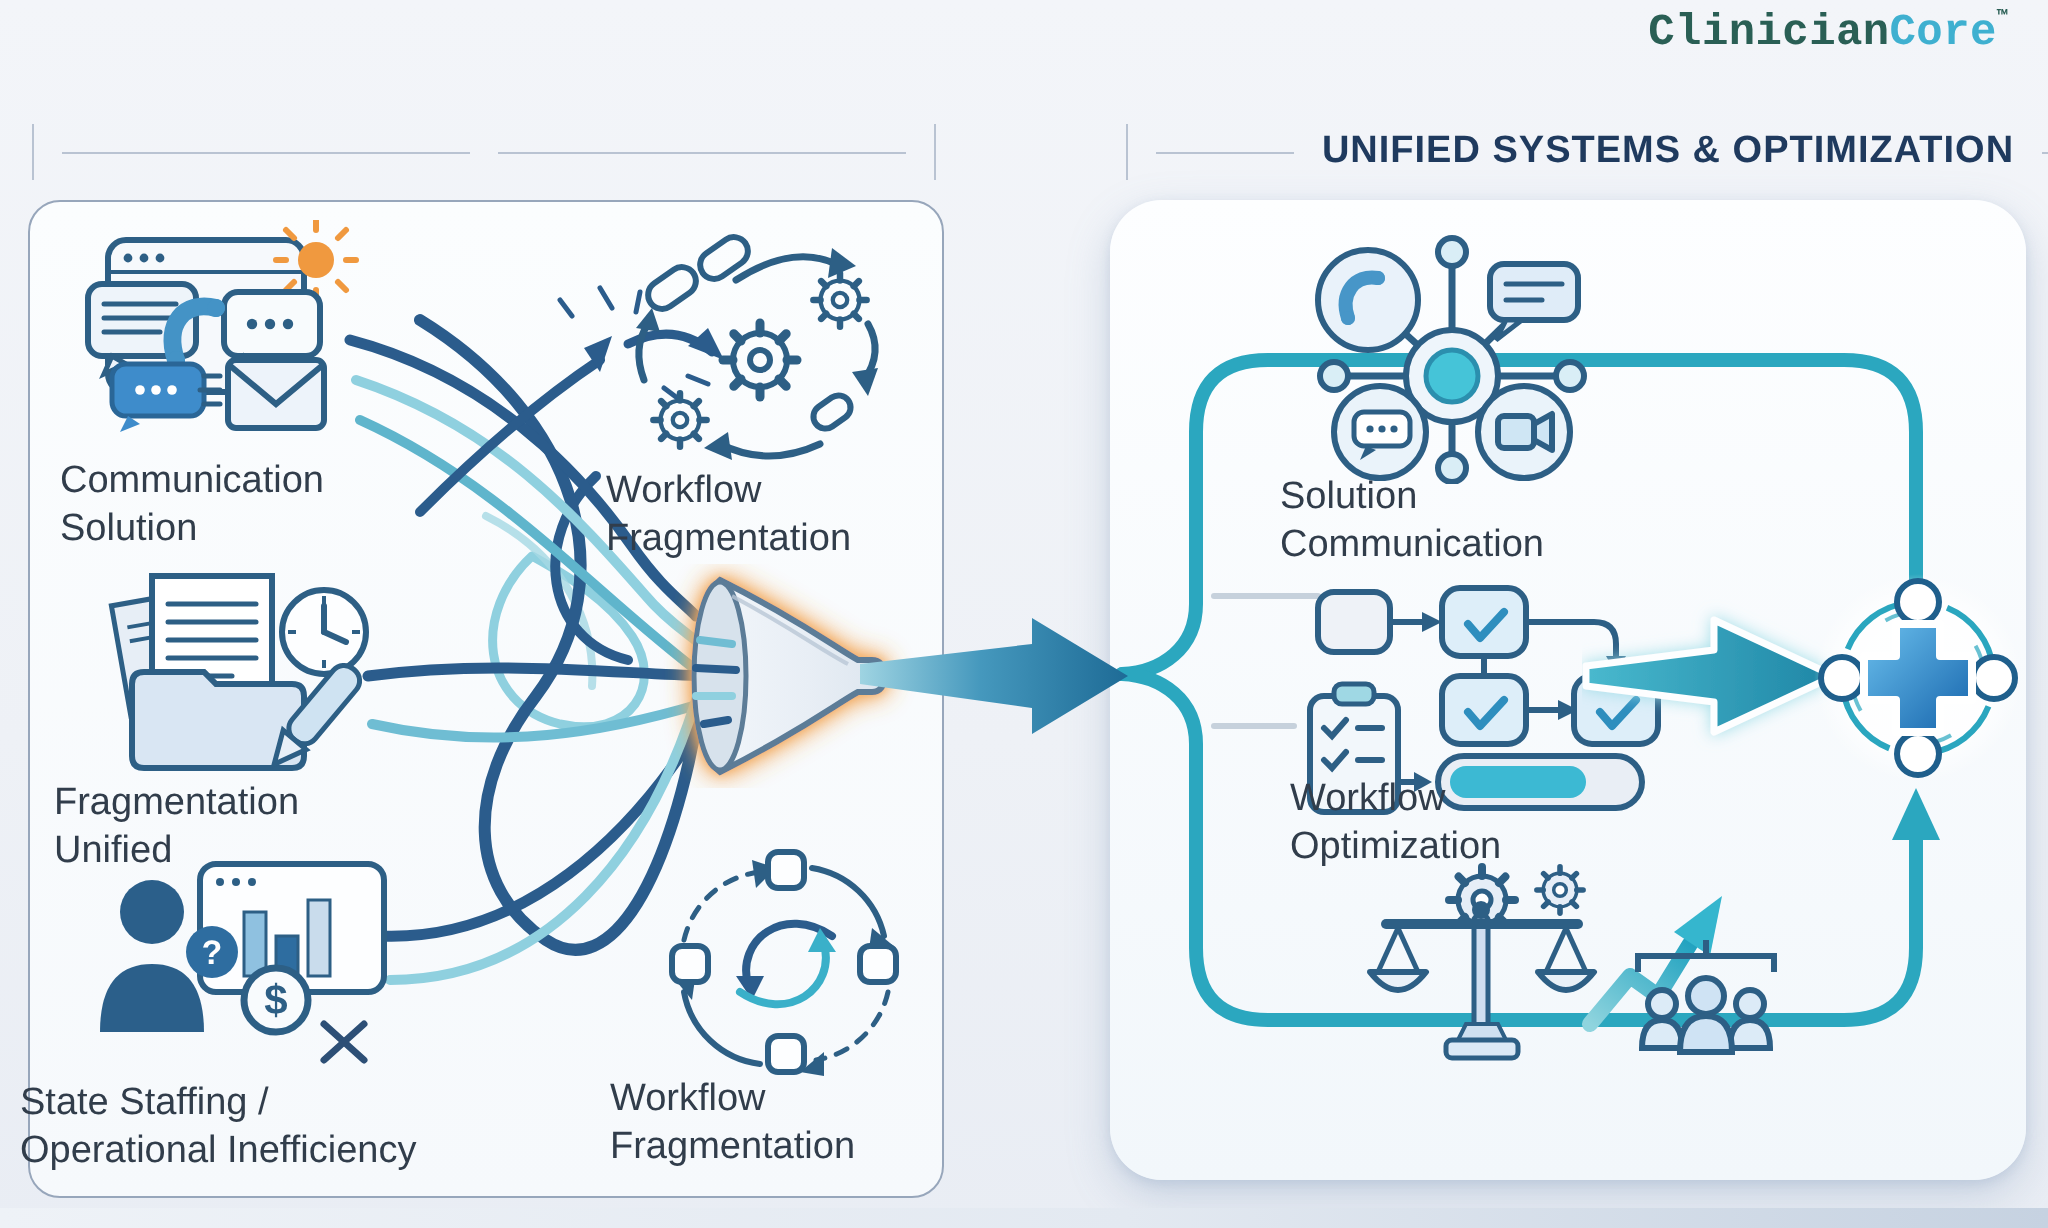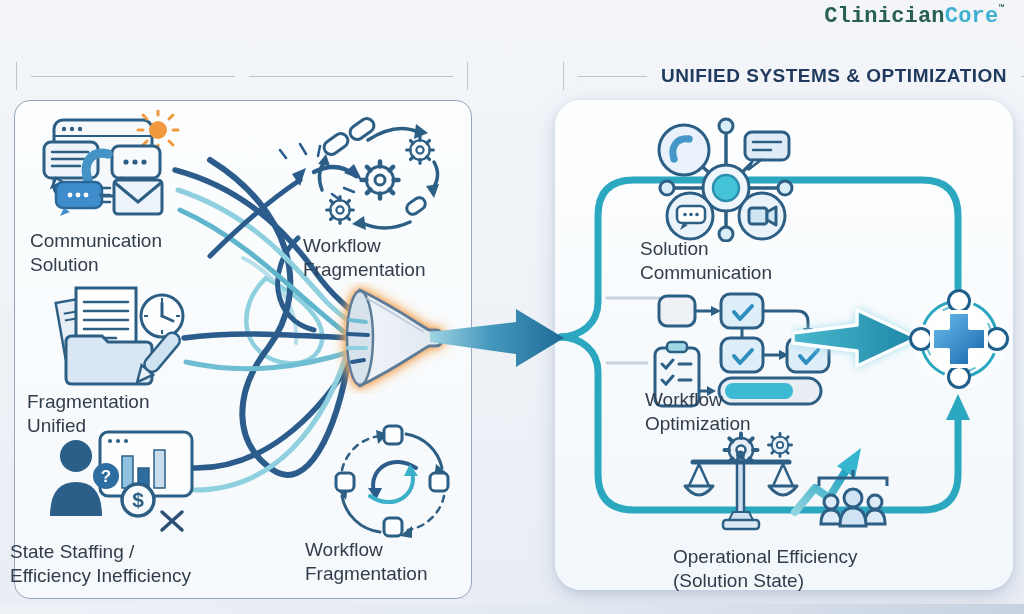--- a/index.html
+++ b/index.html
@@ -312,21 +312,21 @@
       <circle cx="96" cy="70" r="16" fill="#f8fbfd" stroke="#2d5f85" stroke-width="3.5"></circle>
       <text x="96" y="77" text-anchor="middle" font-family="Liberation Sans, sans-serif" font-size="21" font-weight="bold" fill="#2d5f85">$</text>
     </g>
     <g stroke="#2d4f76" stroke-width="3.5" stroke-linecap="round">
       <line x1="120" y1="82" x2="140" y2="100"></line>
         <line x1="140" y1="82" x2="120" y2="100"></line>
     </g>
   </svg>
   <div class="abs lbl" style="left:10px;top:540px;width:218px">
     <span>State Staffing /</span>
-      <span>Efficiency Inefficiency</span>
+      <span>Operational Inefficiency</span>
   </div>
 
   <svg class="abs" style="left:330px;top:424px" width="126" height="116" viewBox="0 0 126 116">
     <g fill="none" stroke="#2d5f85" stroke-linecap="round">
       <path d="M12,46 A44,44 0 0 1 50,12" stroke-width="2.5" stroke-dasharray="6 6"></path>
       <path d="M76,10 A44,44 0 0 1 112,44" stroke-width="3"></path>
       <path d="M114,72 A44,44 0 0 1 78,106" stroke-width="2.5" stroke-dasharray="6 6"></path>
       <path d="M50,108 A44,44 0 0 1 12,72" stroke-width="3"></path>
     </g>
     <polygon points="46,6 58,10 48,20" fill="#2d5f85"></polygon>
@@ -490,24 +490,20 @@
     <g>
       <path d="M136,58 L136,50 L204,50 L204,58 M170,50 L170,42" fill="none" stroke="#2d5f85" stroke-width="3"></path>
       <circle cx="148" cy="74" r="7" fill="#dcebf7" stroke="#2d5f85" stroke-width="3"></circle>
       <path d="M138,96 Q138,82 148,82 Q158,82 158,96 Z" fill="#dcebf7" stroke="#2d5f85" stroke-width="3"></path>
       <circle cx="192" cy="74" r="7" fill="#dcebf7" stroke="#2d5f85" stroke-width="3"></circle>
       <path d="M182,96 Q182,82 192,82 Q202,82 202,96 Z" fill="#dcebf7" stroke="#2d5f85" stroke-width="3"></path>
       <circle cx="170" cy="70" r="9" fill="#cfe3f4" stroke="#2d5f85" stroke-width="3"></circle>
       <path d="M157,98 Q157,80 170,80 Q183,80 183,98 Z" fill="#cfe3f4" stroke="#2d5f85" stroke-width="3"></path>
     </g>
   </svg>
-  <div class="abs lbl" style="left:673px;top:545px;width:232px">
-    <span>Operational Efficiency</span>
-      <span>(Solution State)</span>
-  </div>
 
   <svg class="abs" style="left:791px;top:297px" width="135" height="82" viewBox="0 0 135 82">
     <defs>
       <linearGradient id="baG" x1="0" y1="0" x2="1" y2="0">
         <stop offset="0" stop-color="#49b9ce"></stop>
           <stop offset="1" stop-color="#1f86a6"></stop>
       </linearGradient>
       <filter id="baF" x="-30%" y="-30%" width="160%" height="160%">
         <feDropShadow dx="0" dy="0" stdDeviation="4" flood-color="#9adce6" flood-opacity=".9"></feDropShadow>
       </filter>

